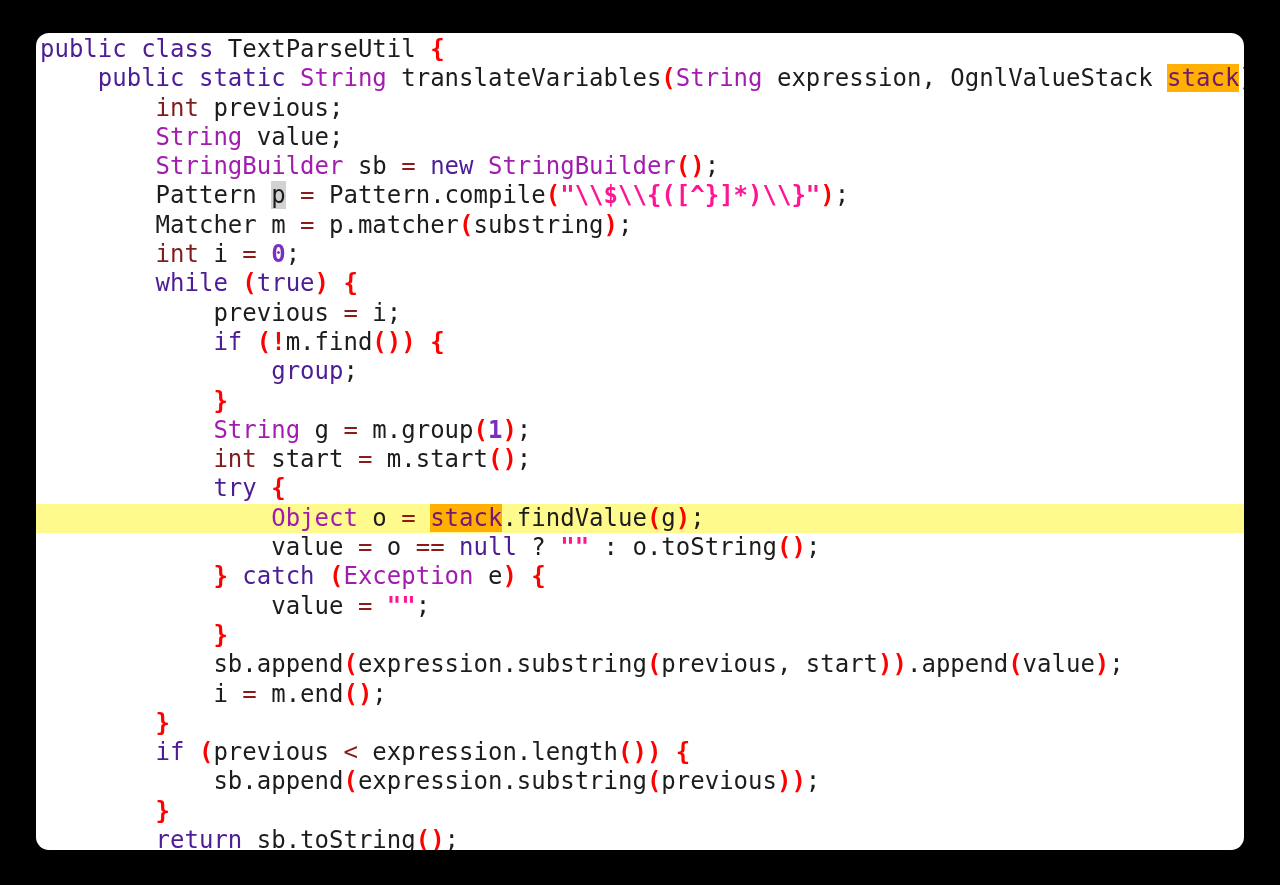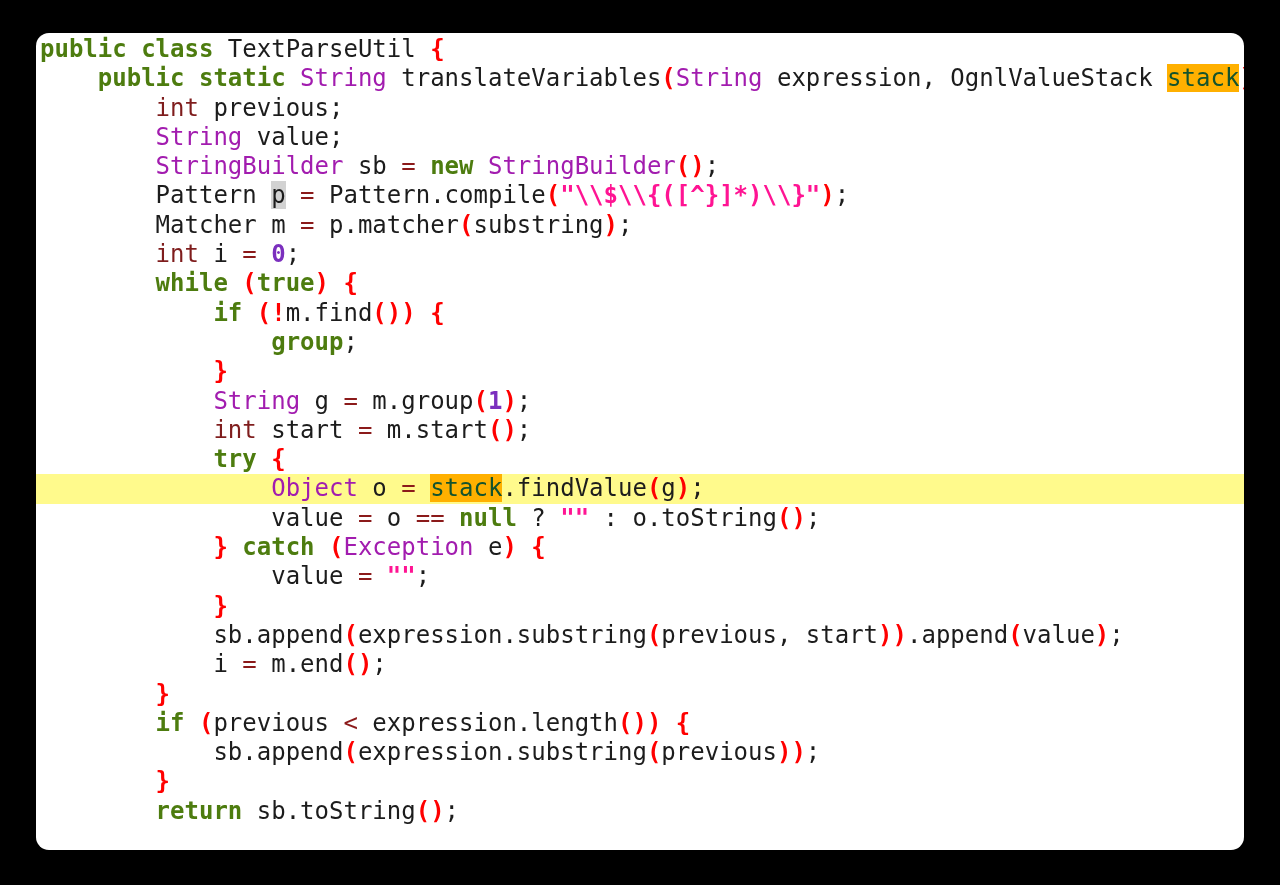--- a/index.html
+++ b/index.html
@@ -50,33 +50,33 @@
     padding-left: 4px;
     z-index: 2;
   }
 
   
   .code-line.current-line {
     background: #fffa8c;
   }
 
   
-  .tok-keyword   { color: #4d7c0f; font-weight: bold; }
+  .tok-keyword   { color: #4c1d95; font-weight: normal; }
   .tok-type      { color: #a21caf; }
   .tok-primitive { color: #7f1d1d; font-weight: normal; }
   .tok-plain     { color: #1c1c1c; }
   .tok-punct     { color: #ff0000; font-weight: bold; }
   .tok-operator  { color: #8b1a1a; }
   .tok-string    { color: #ff1493; font-weight: bold; }
   .tok-number    { color: #7b2fbe; font-weight: bold; }
 
   
   .tok-occurrence {
     background: #ffb000;
-    color: #14532d;
+    color: #701a75;
     font-weight: normal;
   }
 
   
   .tok-caret {
     background: #d2d2d2;
     color: #1c1c1c;
   }
 </style>
 </head>
@@ -86,20 +86,21 @@
   <div id="code-lines">
       <div class="code-line"><span class="line-text"><span class="tok-keyword">public</span><span class="tok-plain"> </span><span class="tok-keyword">class</span><span class="tok-plain"> TextParseUtil </span><span class="tok-punct">{</span></span></div>
       <div class="code-line"><span class="line-text"><span class="tok-plain">    </span><span class="tok-keyword">public</span><span class="tok-plain"> </span><span class="tok-keyword">static</span><span class="tok-plain"> </span><span class="tok-type">String</span><span class="tok-plain"> translateVariables</span><span class="tok-punct">(</span><span class="tok-type">String</span><span class="tok-plain"> expression, OgnlValueStack </span><span class="tok-occurrence">stack</span><span class="tok-punct">)</span></span></div>
       <div class="code-line"><span class="line-text"><span class="tok-plain">        </span><span class="tok-primitive">int</span><span class="tok-plain"> previous;</span></span></div>
       <div class="code-line"><span class="line-text"><span class="tok-plain">        </span><span class="tok-type">String</span><span class="tok-plain"> value;</span></span></div>
       <div class="code-line"><span class="line-text"><span class="tok-plain">        </span><span class="tok-type">StringBuilder</span><span class="tok-plain"> sb </span><span class="tok-operator">=</span><span class="tok-plain"> </span><span class="tok-keyword">new</span><span class="tok-plain"> </span><span class="tok-type">StringBuilder</span><span class="tok-punct">()</span><span class="tok-plain">;</span></span></div>
       <div class="code-line"><span class="line-text"><span class="tok-plain">        Pattern </span><span class="tok-caret">p</span><span class="tok-plain"> </span><span class="tok-operator">=</span><span class="tok-plain"> Pattern.compile</span><span class="tok-punct">(</span><span class="tok-string">"\\$\\{([^}]*)\\}"</span><span class="tok-punct">)</span><span class="tok-plain">;</span></span></div>
       <div class="code-line"><span class="line-text"><span class="tok-plain">        Matcher m </span><span class="tok-operator">=</span><span class="tok-plain"> p.matcher</span><span class="tok-punct">(</span><span class="tok-plain">substring</span><span class="tok-punct">)</span><span class="tok-plain">;</span></span></div>
       <div class="code-line"><span class="line-text"><span class="tok-plain">        </span><span class="tok-primitive">int</span><span class="tok-plain"> i </span><span class="tok-operator">=</span><span class="tok-plain"> </span><span class="tok-number">0</span><span class="tok-plain">;</span></span></div>
       <div class="code-line"><span class="line-text"><span class="tok-plain">        </span><span class="tok-keyword">while</span><span class="tok-plain"> </span><span class="tok-punct">(</span><span class="tok-keyword">true</span><span class="tok-punct">)</span><span class="tok-plain"> </span><span class="tok-punct">{</span></span></div>
+      <div class="code-line"><span class="line-text"><span class="tok-plain">            previous </span><span class="tok-operator">=</span><span class="tok-plain"> i;</span></span></div>
       <div class="code-line"><span class="line-text"><span class="tok-plain">            </span><span class="tok-keyword">if</span><span class="tok-plain"> </span><span class="tok-punct">(</span><span class="tok-punct">!</span><span class="tok-plain">m.find</span><span class="tok-punct">()</span><span class="tok-punct">)</span><span class="tok-plain"> </span><span class="tok-punct">{</span></span></div>
       <div class="code-line"><span class="line-text"><span class="tok-plain">                </span><span class="tok-keyword">group</span><span class="tok-plain">;</span></span></div>
       <div class="code-line"><span class="line-text"><span class="tok-plain">            </span><span class="tok-punct">}</span></span></div>
       <div class="code-line"><span class="line-text"><span class="tok-plain">            </span><span class="tok-type">String</span><span class="tok-plain"> g </span><span class="tok-operator">=</span><span class="tok-plain"> m.group</span><span class="tok-punct">(</span><span class="tok-number">1</span><span class="tok-punct">)</span><span class="tok-plain">;</span></span></div>
       <div class="code-line"><span class="line-text"><span class="tok-plain">            </span><span class="tok-primitive">int</span><span class="tok-plain"> start </span><span class="tok-operator">=</span><span class="tok-plain"> m.start</span><span class="tok-punct">()</span><span class="tok-plain">;</span></span></div>
       <div class="code-line"><span class="line-text"><span class="tok-plain">            </span><span class="tok-keyword">try</span><span class="tok-plain"> </span><span class="tok-punct">{</span></span></div>
       <div class="code-line current-line"><span class="line-text"><span class="tok-plain">                </span><span class="tok-type">Object</span><span class="tok-plain"> o </span><span class="tok-operator">=</span><span class="tok-plain"> </span><span class="tok-occurrence">stack</span><span class="tok-plain">.findValue</span><span class="tok-punct">(</span><span class="tok-plain">g</span><span class="tok-punct">)</span><span class="tok-plain">;</span></span></div>
       <div class="code-line"><span class="line-text"><span class="tok-plain">                value </span><span class="tok-operator">=</span><span class="tok-plain"> o </span><span class="tok-operator">==</span><span class="tok-plain"> </span><span class="tok-keyword">null</span><span class="tok-plain"> ? </span><span class="tok-string">""</span><span class="tok-plain"> : o.toString</span><span class="tok-punct">()</span><span class="tok-plain">;</span></span></div>
       <div class="code-line"><span class="line-text"><span class="tok-plain">            </span><span class="tok-punct">}</span><span class="tok-plain"> </span><span class="tok-keyword">catch</span><span class="tok-plain"> </span><span class="tok-punct">(</span><span class="tok-type">Exception</span><span class="tok-plain"> e</span><span class="tok-punct">)</span><span class="tok-plain"> </span><span class="tok-punct">{</span></span></div>
       <div class="code-line"><span class="line-text"><span class="tok-plain">                value </span><span class="tok-operator">=</span><span class="tok-plain"> </span><span class="tok-string">""</span><span class="tok-plain">;</span></span></div>

